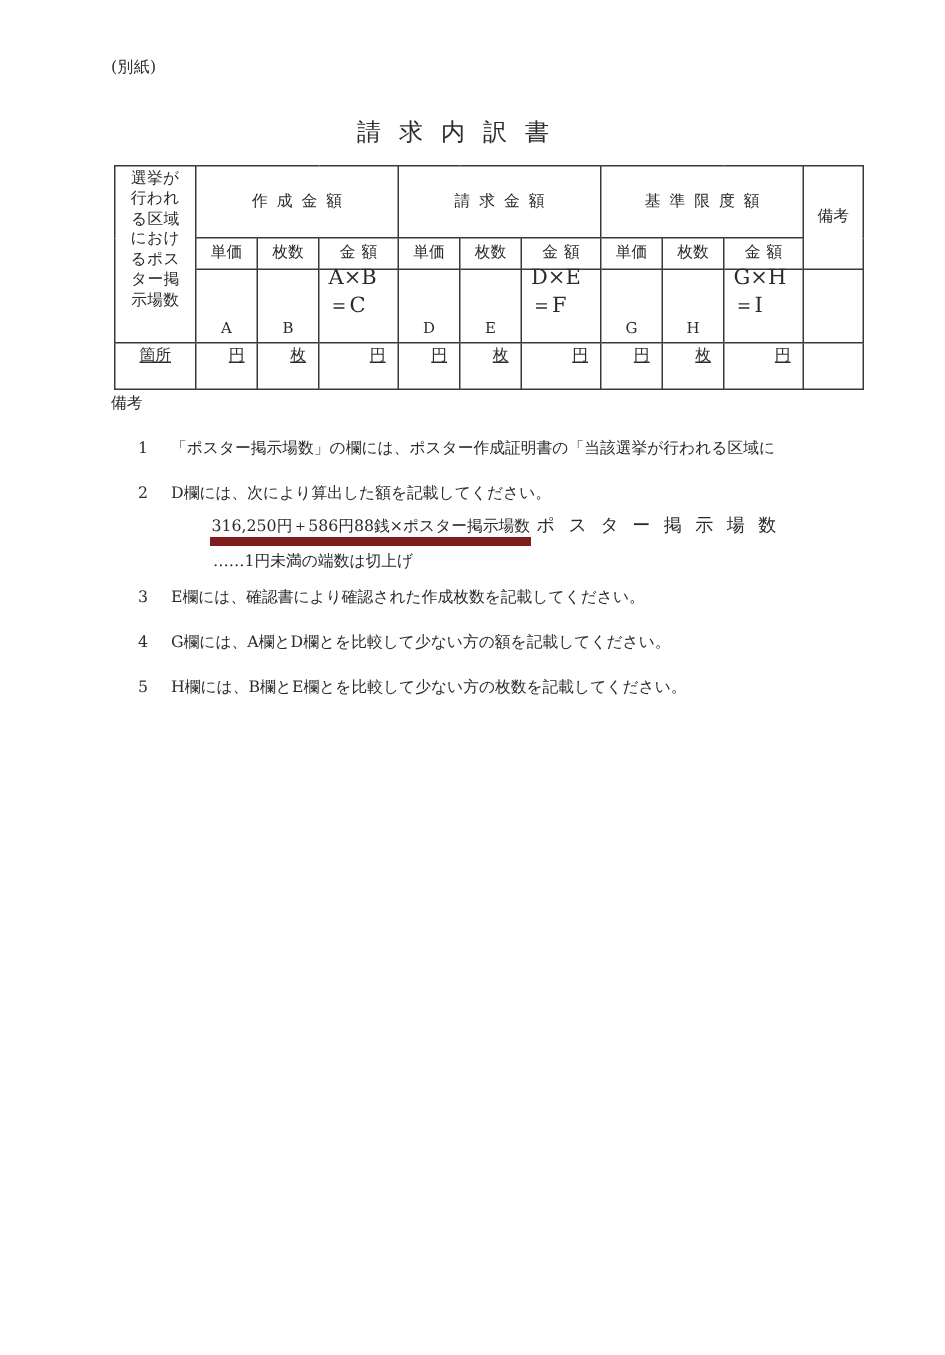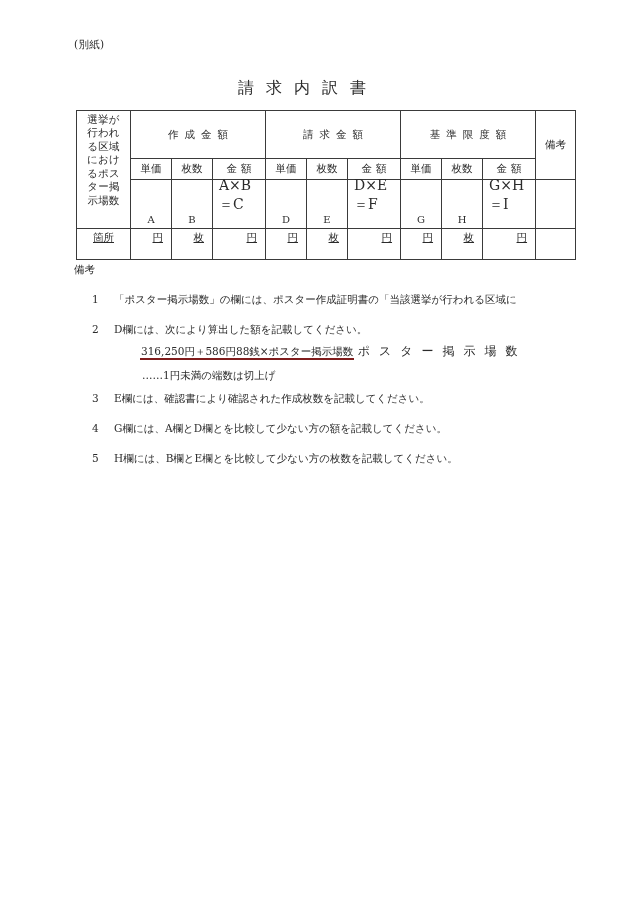--- a/index.html
+++ b/index.html
@@ -162,21 +162,21 @@
   }
   .frac {
     display: inline-block;
     vertical-align: middle;
     text-align: center;
   }
   .frac .numr {
     font-size: 10.5px;
     white-space: nowrap;
     padding: 0 1px 1px 1px;
-    border-bottom: 2px solid #7f1d1d;
+    border-bottom: 6px solid #7f1d1d;
     line-height: 1.5;
   }
   .frac .deno {
     font-size: 12px;
     white-space: nowrap;
     letter-spacing: 9px;
     text-indent: 9px;
     line-height: 1.55;
     padding-top: 1px;
     font-family: Liberation Serif, serif;

